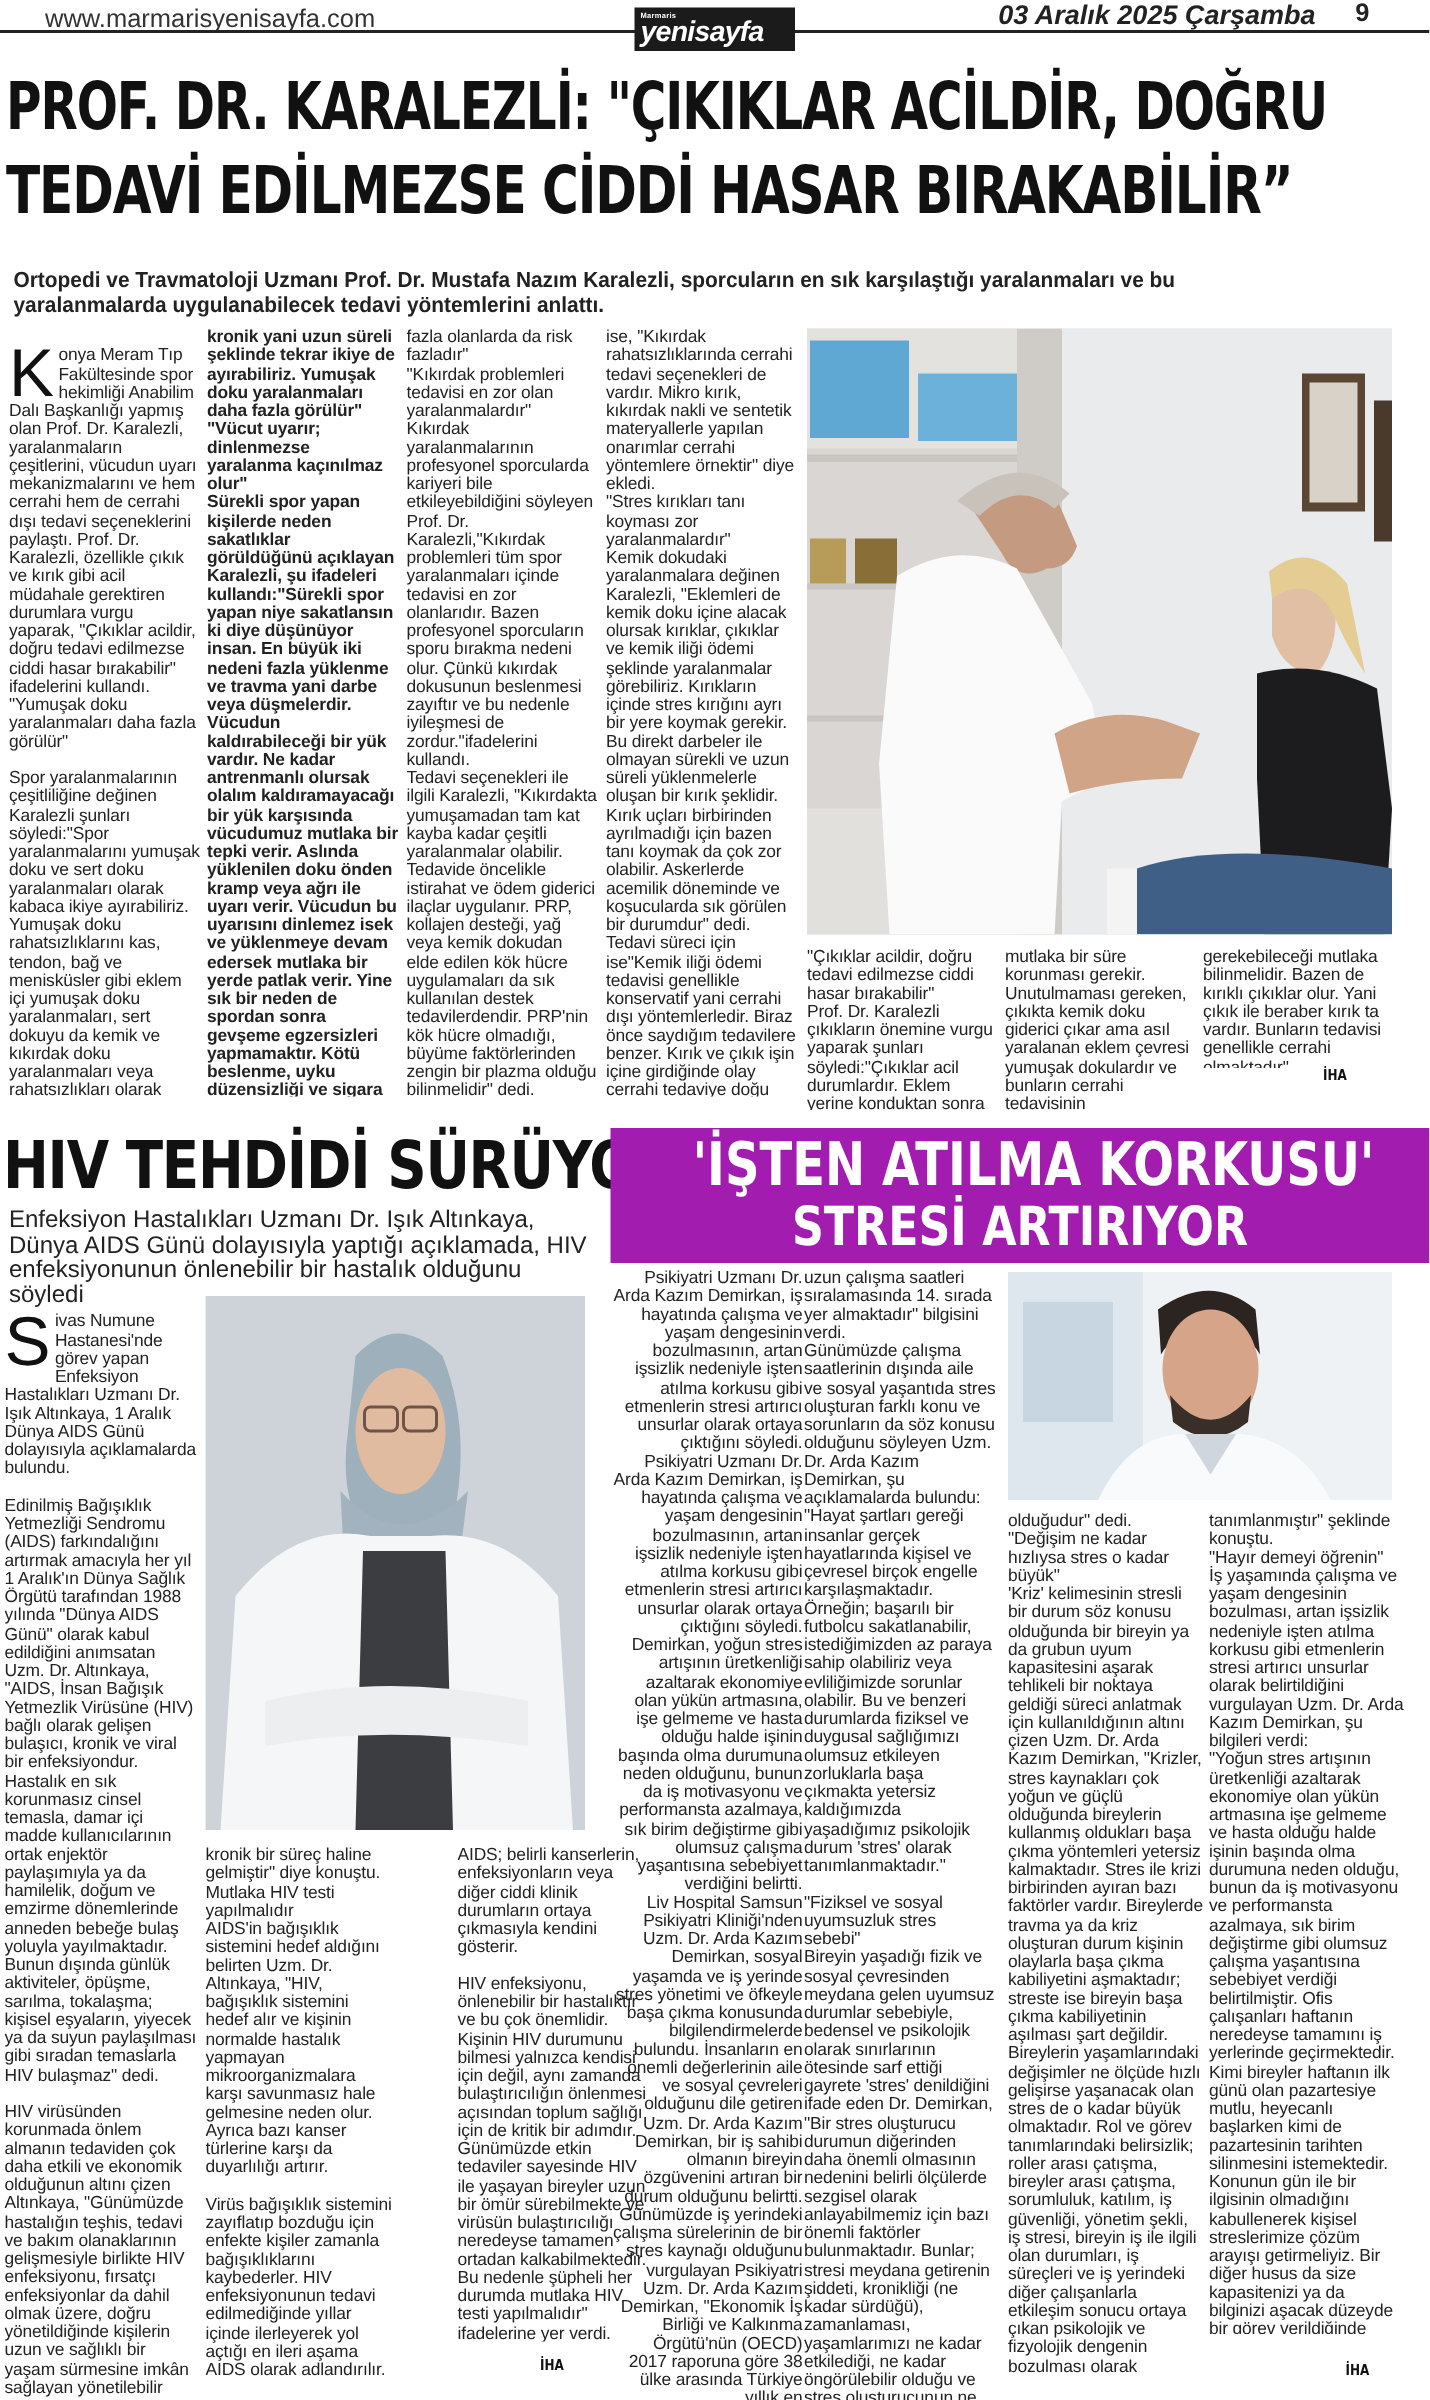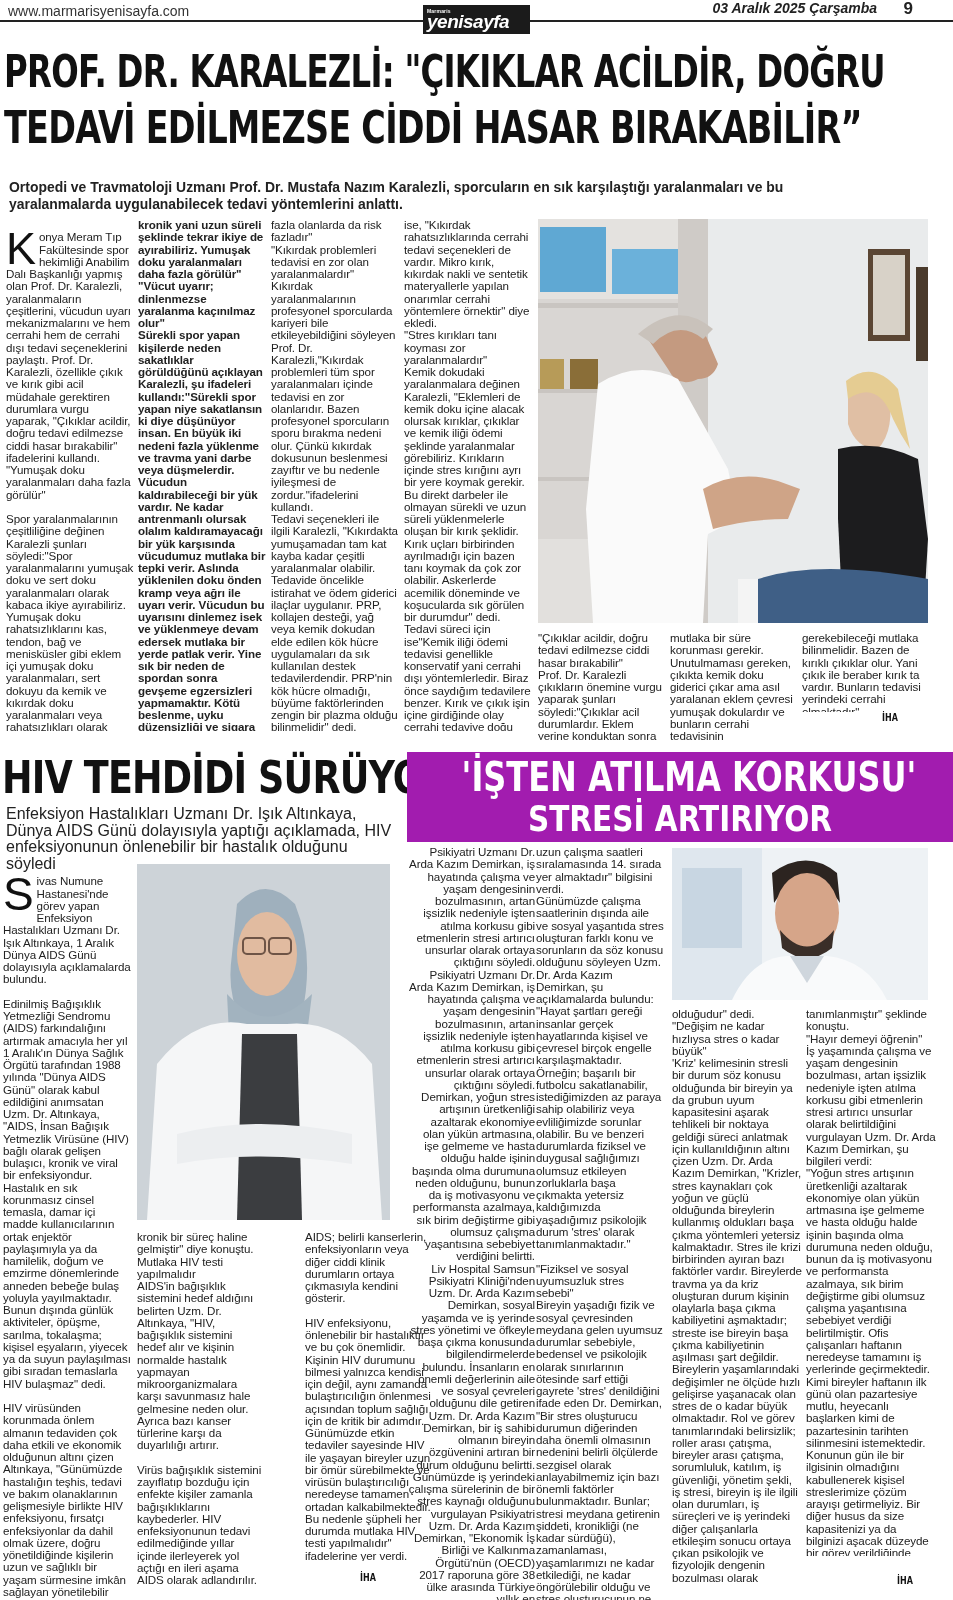--- a/index.html
+++ b/index.html
@@ -1,22 +1,22 @@
 <!DOCTYPE html>
 <html><head>
 <meta charset="utf-8">
 <style>
   * { box-sizing: border-box; margin: 0; padding: 0; }
   html, body { width: 953px; height: 1600px; background: #ffffff; overflow: hidden; }
   body { position: relative; font-family: "Liberation Sans", sans-serif; color: #111; }
   .abs { position: absolute; }
 
   
-  .site-url { left: 8px; top: 3px; font-size: 14px; color: #333; }
-  .date { right: 76px; top: 0px; font-size: 14px; font-style: italic; font-weight: bold; color: #222; }
+  .site-url { left: 30px; top: 3px; font-size: 17px; color: #333; }
+  .date { right: 76px; top: 0px; font-size: 18px; font-style: italic; font-weight: bold; color: #222; }
   .page-num { right: 40px; top: -1px; font-size: 17px; font-weight: bold; color: #222; }
   .header-rule { left: 0; top: 20px; width: 953px; height: 2px; background: #222; }
   .logo { left: 423px; top: 5px; width: 107px; height: 29px; background: #1b1b1b; color: #fff; }
   .logo-small { position: absolute; left: 4px; top: 3px; font-size: 5px; font-weight: bold; letter-spacing: 0.2px; }
   .logo-main { position: absolute; left: 4px; top: 7px; font-size: 19px; font-weight: bold; font-style: italic; letter-spacing: -0.5px; line-height: 20px; }
 
   
   .headline { font-family: "DejaVu Sans", sans-serif; font-weight: bold; color: #111; letter-spacing: -1px; white-space: nowrap; transform-origin: left top; }
   .h1a { left: 4px; top: 46px; font-size: 44px; transform: scaleX(0.735); }
   .h1b { left: 4px; top: 102px; font-size: 44px; transform: scaleX(0.76); }
@@ -104,21 +104,21 @@
     <path d="M310 165 Q330 150 350 170 Q358 210 340 230 Q318 230 310 205 Z" fill="#e0bfa4"></path>
     <path d="M308 162 Q335 140 360 170 L372 230 Q362 215 355 200 Q340 160 310 180 Z" fill="#e5cc92"></path>
     <path d="M300 230 Q340 220 380 240 L390 320 L385 404 L305 404 L300 300 Z" fill="#1c1c1e"></path>
     <path d="M220 360 Q280 340 390 360 L390 404 L220 404 Z" fill="#3f5f86"></path>
   </svg>
 </div>
 
 <div class="abs col" style="left:538px; top:632px; width:128px; height:108px;">"Çıkıklar acildir, doğru tedavi edilmezse ciddi hasar bırakabilir"
 Prof. Dr. Karalezli çıkıkların önemine vurgu yaparak şunları söyledi:"Çıkıklar acil durumlardır. Eklem yerine konduktan sonra da</div>
 <div class="abs col" style="left:670px; top:632px; width:128px; height:108px;">mutlaka bir süre korunması gerekir. Unutulmaması gereken, çıkıkta kemik doku giderici çıkar ama asıl yaralanan eklem çevresi yumuşak dokulardır ve bunların cerrahi tedavisinin</div>
-<div class="abs col" style="left:802px; top:632px; width:128px; height:80px;">gerekebileceği mutlaka bilinmelidir. Bazen de kırıklı çıkıklar olur. Yani çıkık ile beraber kırık ta vardır. Bunların tedavisi yerindeki cerrahi olmaktadır"</div>
+<div class="abs col" style="left:802px; top:632px; width:128px; height:80px;">gerekebileceği mutlaka bilinmelidir. Bazen de kırıklı çıkıklar olur. Yani çıkık ile beraber kırık ta vardır. Bunların tedavisi genellikle cerrahi olmaktadır"</div>
 <div class="abs iha" style="left:880px; top:712px;">İHA</div>
 
 <div class="abs headline h2">HIV TEHDİDİ SÜRÜYOR</div>
 <div class="abs deck2">Enfeksiyon Hastalıkları Uzmanı Dr. Işık Altınkaya, Dünya AIDS Günü dolayısıyla yaptığı açıklamada, HIV enfeksiyonunun önlenebilir bir hastalık olduğunu söyledi</div>
 
 <div class="abs col" style="left:3px; top:863px; width:130px; height:737px;">
   <span class="dropcap dropcap-s">S</span><span>ivas Numune
 Hastanesi'nde
 görev yapan
 Enfeksiyon Hastalıkları Uzmanı Dr. Işık Altınkaya, 1 Aralık Dünya AIDS Günü dolayısıyla açıklamalarda bulundu.

